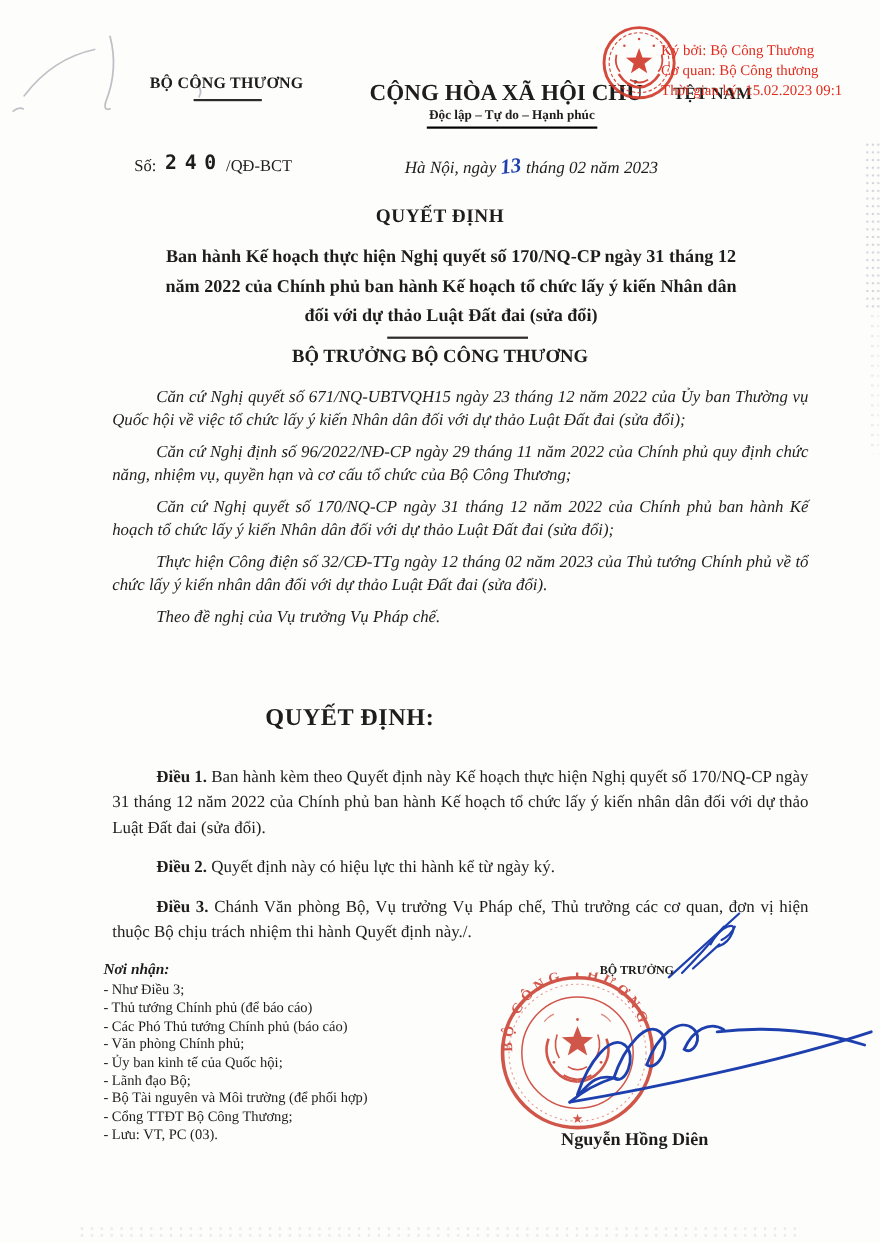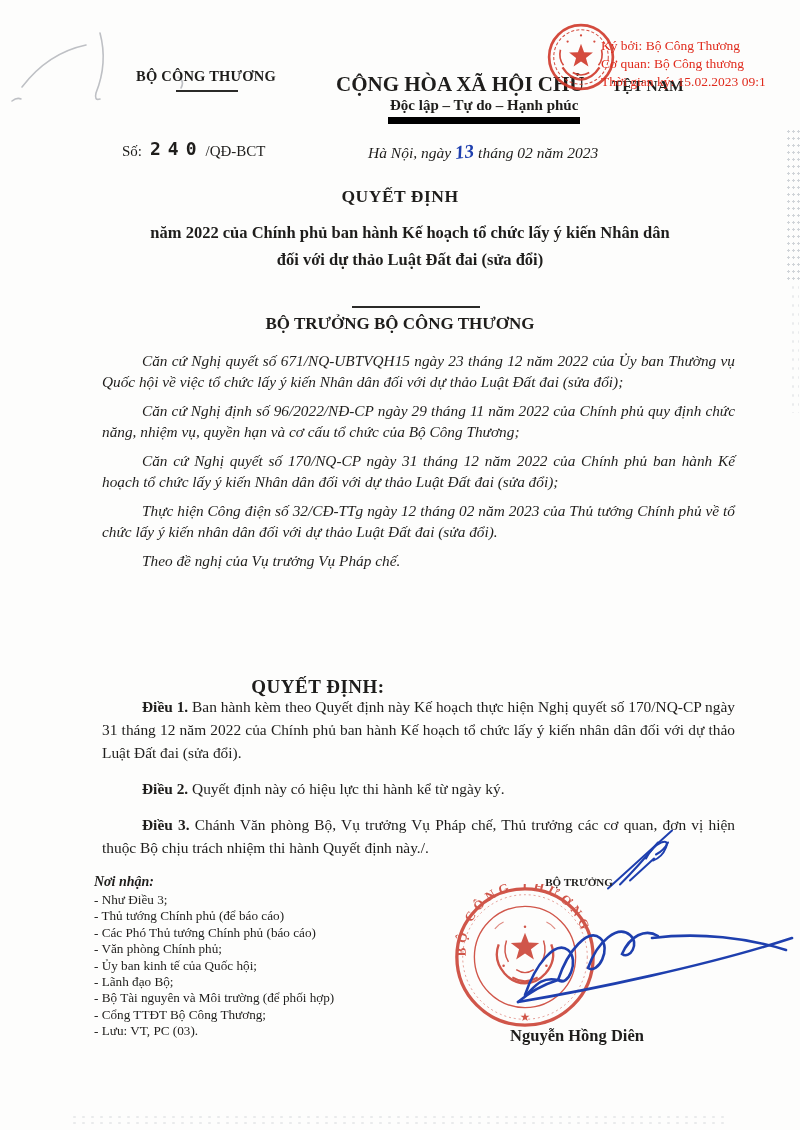--- a/index.html
+++ b/index.html
@@ -10,22 +10,22 @@
     font-family:"Liberation Serif","DejaVu Serif",serif;
     color:#1e1d1b;
   }
   .abs { position:absolute; }
   
   .org-name { left:118px; top:68px; width:176px; text-align:center;
     font-weight:bold; font-size:14.5px; letter-spacing:.2px; }
   .org-underline { left:176px; top:90px; width:62px; height:2px; background:#2b2a28; }
   .nat-left  { left:336px; top:72px; font-weight:bold; font-size:21px; }
   .nat-right { left:612px; top:77px; font-weight:bold; font-size:15.5px;text-align:center; }
-  .motto { left:388px; top:97px; font-weight:bold; font-size:15px;
-    border-bottom:7px solid #000000; padding:0 2px 3px 2px; }
+  .motto { left:388px; top:97px; font-weight:bold; font-size:12px;
+    border-bottom:2px solid #000000; padding:0 2px 3px 2px; }
   .esign { left:601px; top:37px; width:220px; color:#e02b1d;
     font-size:13.5px; line-height:18px; white-space:nowrap; }
   .num-line { left:122px; top:139px; font-size:15px; white-space:nowrap; }
   .num-label { font-size:15px; }
   .num-value { font-family:"DejaVu Sans Mono","Liberation Mono",monospace;
     font-weight:bold; font-size:18px; letter-spacing:7px; margin:0 2px 4px 8px;
     position:relative; top:-1px; }
   .date-line { left:368px; top:141px; font-style:italic; font-size:15.5px; white-space:nowrap; }
   .hand-day { color:#1e3fae; font-weight:bold; font-size:19px;
     display:inline-block; transform:rotate(-7deg); margin:0 4px; font-style:italic; }
@@ -34,22 +34,22 @@
     font-weight:bold; font-size:17.5px; letter-spacing:.5px; }
   .subject { left:80px; top:219px; width:660px; text-align:center;
     font-weight:bold; font-size:16.5px; line-height:27px; }
   .subject-divider { left:352px; top:306px; width:128px; height:2px; background:#2b2a28; }
   .authority { left:0; top:314px; width:800px; text-align:center;
     font-weight:bold; font-size:17px; }
   
   .preamble { left:102px; top:350px; width:633px; }
   .preamble p { font-style:italic; font-size:15.3px; line-height:21px;
     text-indent:40px; text-align:justify; margin-bottom:8px; }
-  .decree-heading { left:0; top:676px; width:636px; text-align:center;
-    font-weight:bold; font-size:19px; letter-spacing:.5px; }
+  .decree-heading { left:0; top:639px; width:636px; text-align:center;
+    font-weight:bold; font-size:22px; letter-spacing:.5px; }
   
   .articles { left:102px; top:695px; width:633px; }
   .articles p { font-size:15.4px; line-height:23px; text-indent:40px;
     text-align:justify; margin-bottom:13px; }
   .articles .art-label { font-weight:bold; }
   
   .recipients { left:94px; top:874px; width:330px; }
   .recipients-label { font-weight:bold; font-style:italic; font-size:14px; margin-bottom:2px; }
   .recipient-item { font-size:13.2px; line-height:16.4px; }
   .minister-title { left:495px; top:876px; width:168px; text-align:center;
@@ -113,20 +113,21 @@
 
   <div class="abs num-line">
     <span class="num-label">Số:</span><span class="num-value">240</span><span>/QĐ-BCT</span>
   </div>
   <div class="abs date-line">
     <span>Hà Nội, ngày</span><span class="hand-day">13</span><span>tháng 02 năm 2023</span>
   </div>
 
   <div class="abs kind">QUYẾT ĐỊNH</div>
   <div class="abs subject">
+    <div>Ban hành Kế hoạch thực hiện Nghị quyết số 170/NQ-CP ngày 31 tháng 12</div>
     <div>năm 2022 của Chính phủ ban hành Kế hoạch tổ chức lấy ý kiến Nhân dân</div>
     <div>đối với dự thảo Luật Đất đai (sửa đổi)</div>
   </div>
   <div class="abs subject-divider"></div>
   <div class="abs authority">BỘ TRƯỞNG BỘ CÔNG THƯƠNG</div>
 
   <div class="abs preamble">
     <p>Căn cứ Nghị quyết số 671/NQ-UBTVQH15 ngày 23 tháng 12 năm 2022 của Ủy ban Thường vụ Quốc hội về việc tổ chức lấy ý kiến Nhân dân đối với dự thảo Luật Đất đai (sửa đổi);</p>
     <p>Căn cứ Nghị định số 96/2022/NĐ-CP ngày 29 tháng 11 năm 2022 của Chính phủ quy định chức năng, nhiệm vụ, quyền hạn và cơ cấu tổ chức của Bộ Công Thương;</p>
     <p>Căn cứ Nghị quyết số 170/NQ-CP ngày 31 tháng 12 năm 2022 của Chính phủ ban hành Kế hoạch tổ chức lấy ý kiến Nhân dân đối với dự thảo Luật Đất đai (sửa đổi);</p>

